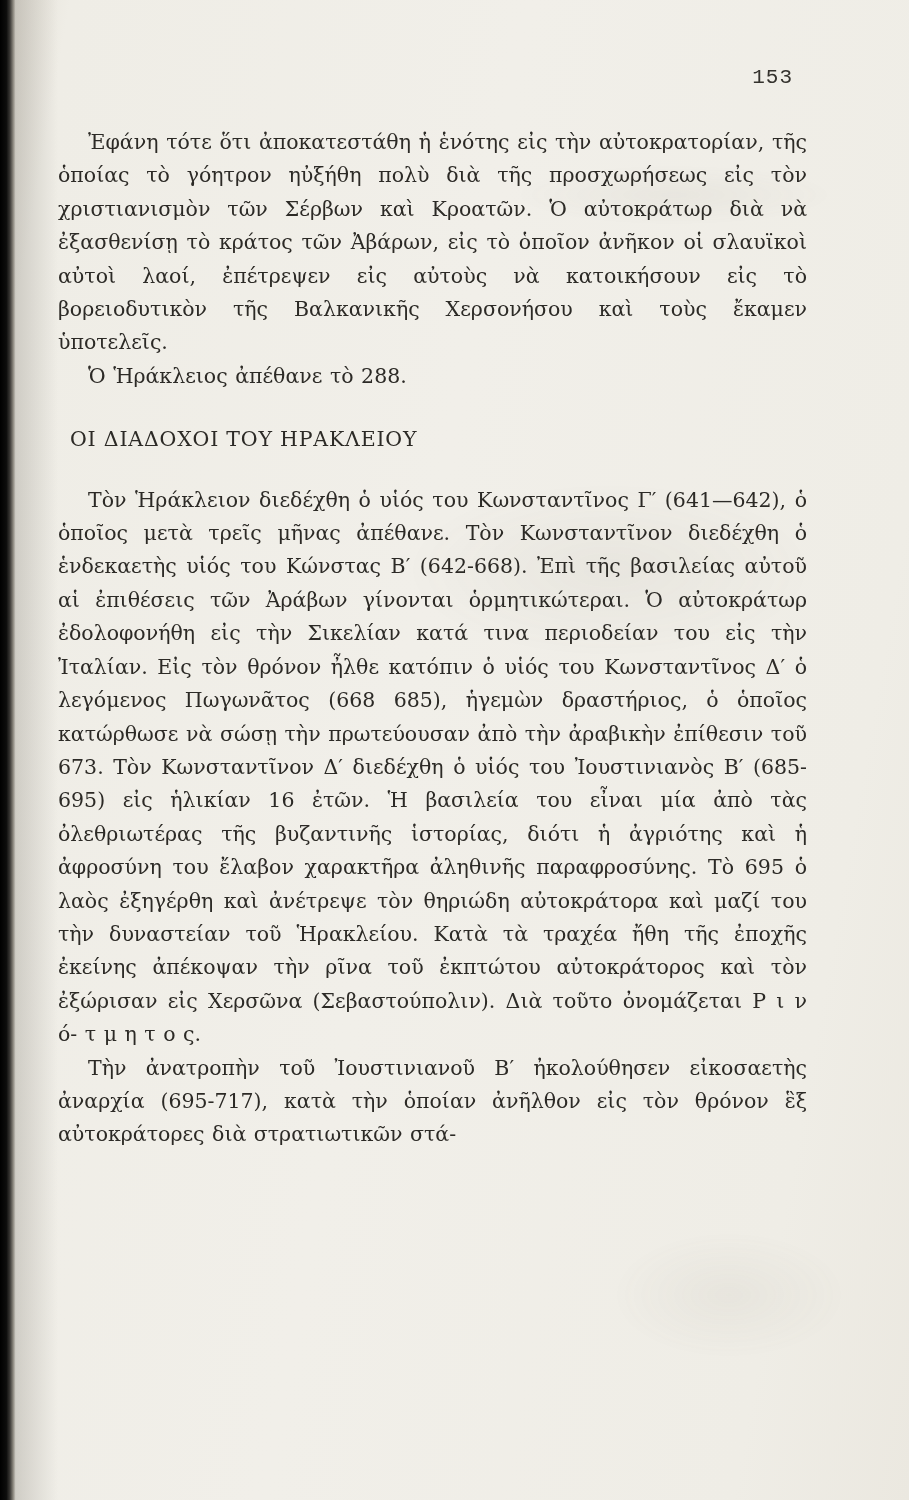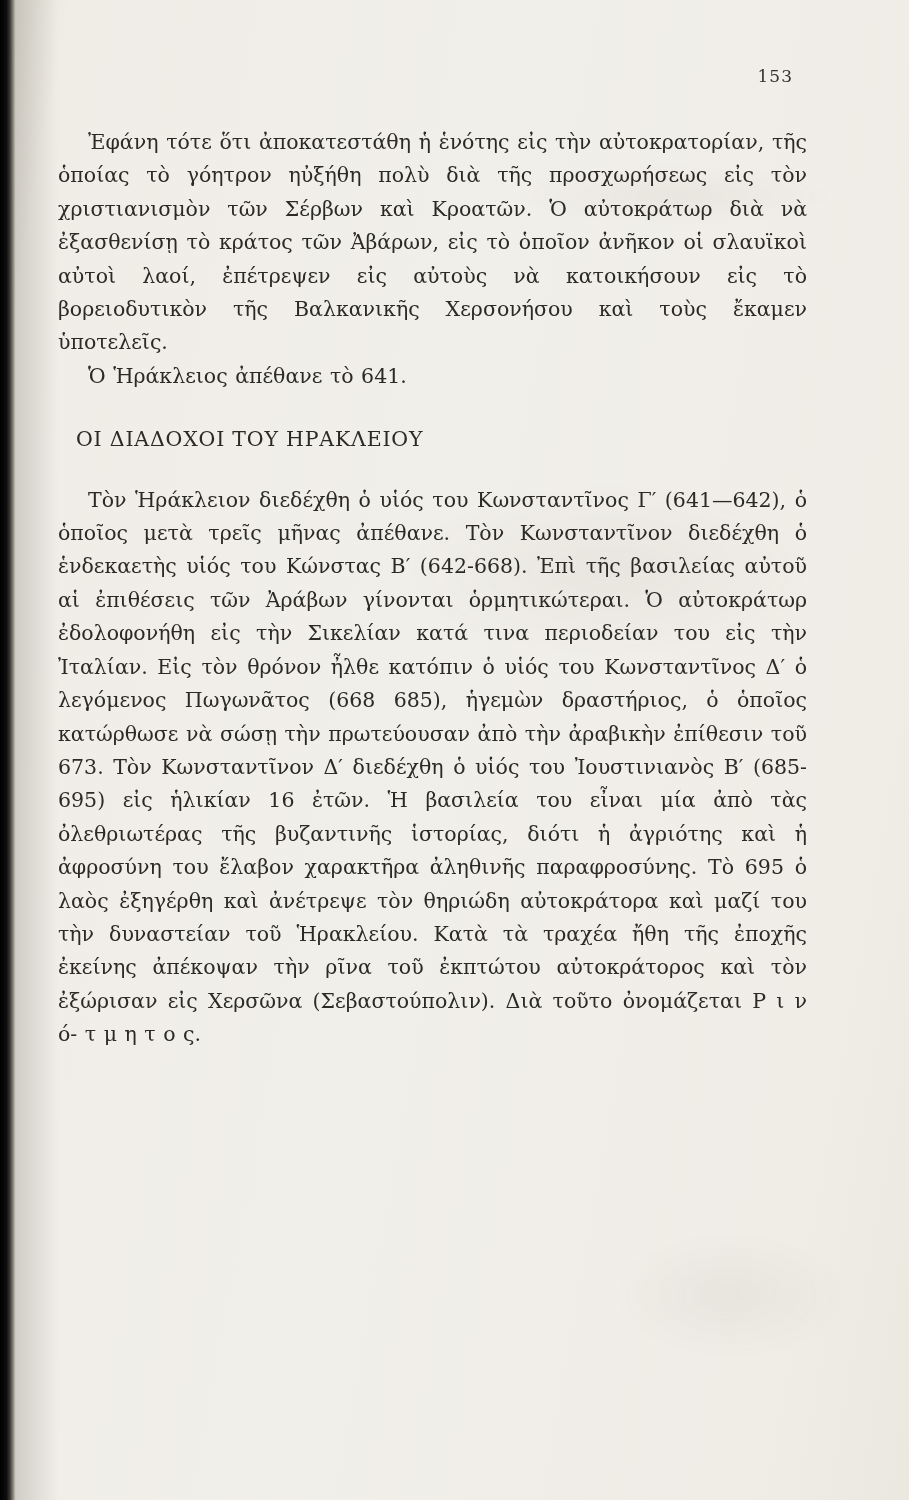--- a/index.html
+++ b/index.html
@@ -26,23 +26,24 @@
   .binding-shadow {
     position: absolute;
     left: 16px; top: 0; bottom: 0;
     width: 42px;
     background: linear-gradient(to right, rgba(80,75,65,0.20), rgba(80,75,65,0.0));
   }
   .page-number {
     position: absolute;
     top: 66px;
     right: 116px;
-    font-size: 17px;
+    font-size: 21px;
     color: #34322d;
     letter-spacing: 1px;
+    font-family: Liberation Mono, monospace;
   }
   .text-block {
     position: absolute;
     top: 126px;
     left: 58px;
     right: 102px;
     font-size: 20.5px;
     line-height: 33.4px;
     text-align: justify;
     color: #2c2a26;
@@ -51,21 +52,21 @@
     margin: 0;
     text-indent: 0;
     word-spacing: 1px;
   }
   .para.indent { text-indent: 30px; }
   .bold { font-weight: normal; }
   .section-heading {
     font-size: 20.5px;
     font-weight: normal;
     letter-spacing: 0.8px;
-    margin: 30px 0 27px 18px;
+    margin: 30px 0 27px 12px;
     text-align: left;
     text-indent: 0;
     color: #2c2a26;
   }
   .smudge {
     position: absolute;
     pointer-events: none;
     filter: blur(3px);
     opacity: 0.10;
     background: radial-gradient(closest-side, rgba(100,92,75,0.55), rgba(100,92,75,0.0));
@@ -82,17 +83,18 @@
   <div class="binding-shadow"></div>
 
   <div class="smudge smudge-1"></div>
   <div class="smudge smudge-2"></div>
   <div class="smudge smudge-3"></div>
 
   <div class="page-number">153</div>
 
   <div class="text-block">
       <p class="para indent"><span class="">Ἐφάνη τότε ὅτι ἀποκατεστάθη ἡ ἑνότης εἰς τὴν αὐτοκρατορίαν, τῆς ὁποίας τὸ γόητρον ηὐξήθη πολὺ διὰ τῆς προσχωρήσεως εἰς τὸν χριστιανισμὸν τῶν Σέρβων καὶ Κροατῶν. Ὁ αὐτοκράτωρ διὰ νὰ ἐξασθενίσῃ τὸ κράτος τῶν Ἀβάρων, εἰς τὸ ὁποῖον ἀνῆκον οἱ σλαυϊκοὶ αὐτοὶ λαοί, ἐπέτρεψεν εἰς αὐτοὺς νὰ κατοικήσουν εἰς τὸ βορειοδυτικὸν τῆς Βαλκανικῆς Χερσονήσου καὶ τοὺς ἔκαμεν ὑποτελεῖς.</span></p>
-      <p class="para indent"><span class="">Ὁ Ἡράκλειος ἀπέθανε τὸ 641.</span></p>
+      <p class="para indent"><span class="">Ὁ Ἡράκλειος ἀπέθανε τὸ 288.</span></p>
       <h2 class="section-heading">ΟΙ ΔΙΑΔΟΧΟΙ ΤΟΥ ΗΡΑΚΛΕΙΟΥ</h2>
       <p class="para indent"><span class="">Τὸν Ἡράκλειον διεδέχθη ὁ υἱός του </span><span class="bold">Κωνσταντῖνος Γ′</span><span class=""> (641—642), ὁ ὁποῖος μετὰ τρεῖς μῆνας ἀπέθανε. Τὸν Κωνσταντῖνον διεδέχθη ὁ ἑνδεκαετὴς υἱός του </span><span class="bold">Κώνστας Β′</span><span class=""> (642-668). Ἐπὶ τῆς βασιλείας αὐτοῦ αἱ ἐπιθέσεις τῶν Ἀράβων γίνονται ὁρμητικώτεραι. Ὁ αὐτοκράτωρ ἐδολοφονήθη εἰς τὴν Σικελίαν κατά τινα περιοδείαν του εἰς τὴν Ἰταλίαν. Εἰς τὸν θρόνον ἦλθε κατόπιν ὁ υἱός του </span><span class="bold">Κωνσταντῖνος Δ′</span><span class=""> ὁ λεγόμενος </span><span class="bold">Πωγωνᾶτος</span><span class=""> (668 685), ἡγεμὼν δραστήριος, ὁ ὁποῖος κατώρθωσε νὰ σώσῃ τὴν πρωτεύουσαν ἀπὸ τὴν ἀραβικὴν ἐπίθεσιν τοῦ 673. Τὸν Κωνσταντῖνον Δ′ διεδέχθη ὁ υἱός του </span><span class="bold">Ἰουστινιανὸς Β′</span><span class=""> (685-695) εἰς ἡλικίαν 16 ἐτῶν. Ἡ βασιλεία του εἶναι μία ἀπὸ τὰς ὀλεθριωτέρας τῆς βυζαντινῆς ἱστορίας, διότι ἡ ἀγριότης καὶ ἡ ἀφροσύνη του ἔλαβον χαρακτῆρα ἀληθινῆς παραφροσύνης. Τὸ 695 ὁ λαὸς ἐξηγέρθη καὶ ἀνέτρεψε τὸν θηριώδη αὐτοκράτορα καὶ μαζί του τὴν δυναστείαν τοῦ Ἡρακλείου. Κατὰ τὰ τραχέα ἤθη τῆς ἐποχῆς ἐκείνης ἀπέκοψαν τὴν ρῖνα τοῦ ἐκπτώτου αὐτοκράτορος καὶ τὸν ἐξώρισαν εἰς Χερσῶνα (Σεβαστούπολιν). Διὰ τοῦτο ὀνομάζεται Ρ ι ν ό- τ μ η τ ο ς.</span></p>
+      <p class="para indent"><span class="">Τὴν ἀνατροπὴν τοῦ Ἰουστινιανοῦ Β′ ἠκολούθησεν εἰκοσαετὴς ἀναρχία (695-717), κατὰ τὴν ὁποίαν ἀνῆλθον εἰς τὸν θρόνον ἓξ αὐτοκράτορες διὰ στρατιωτικῶν στά-</span></p>
     </div>
 </div>
 
 </body></html>

